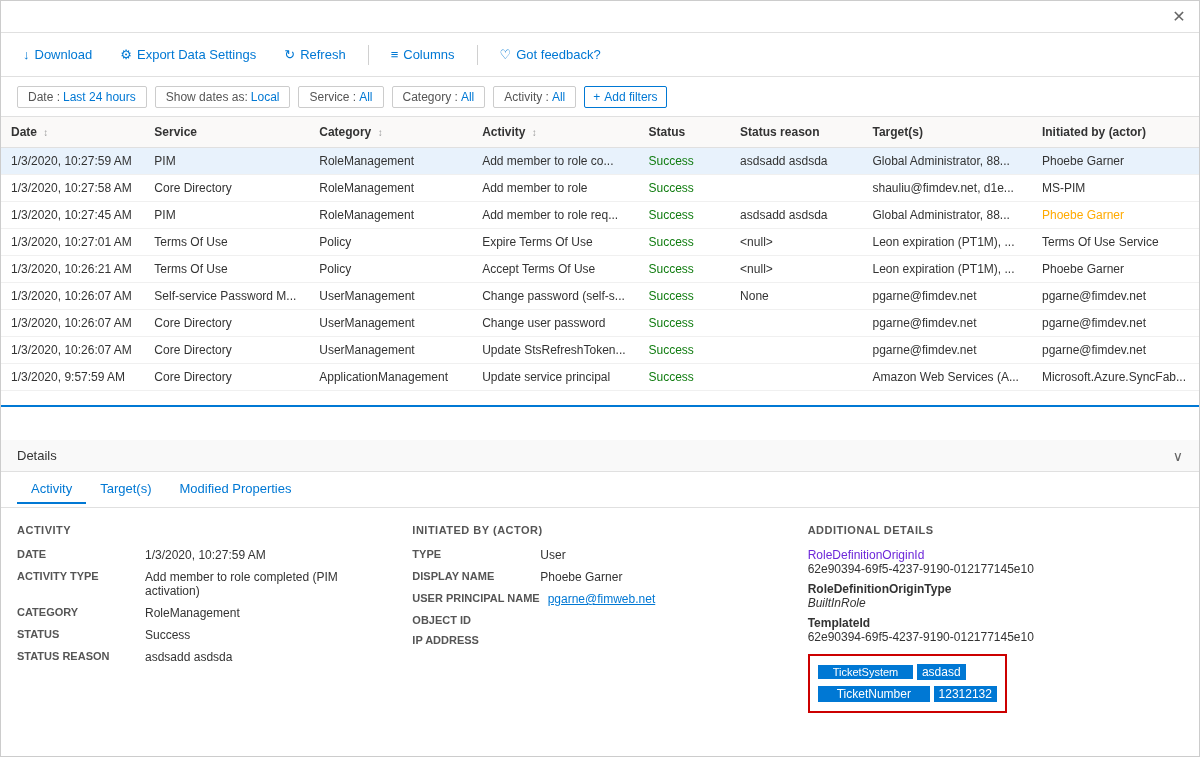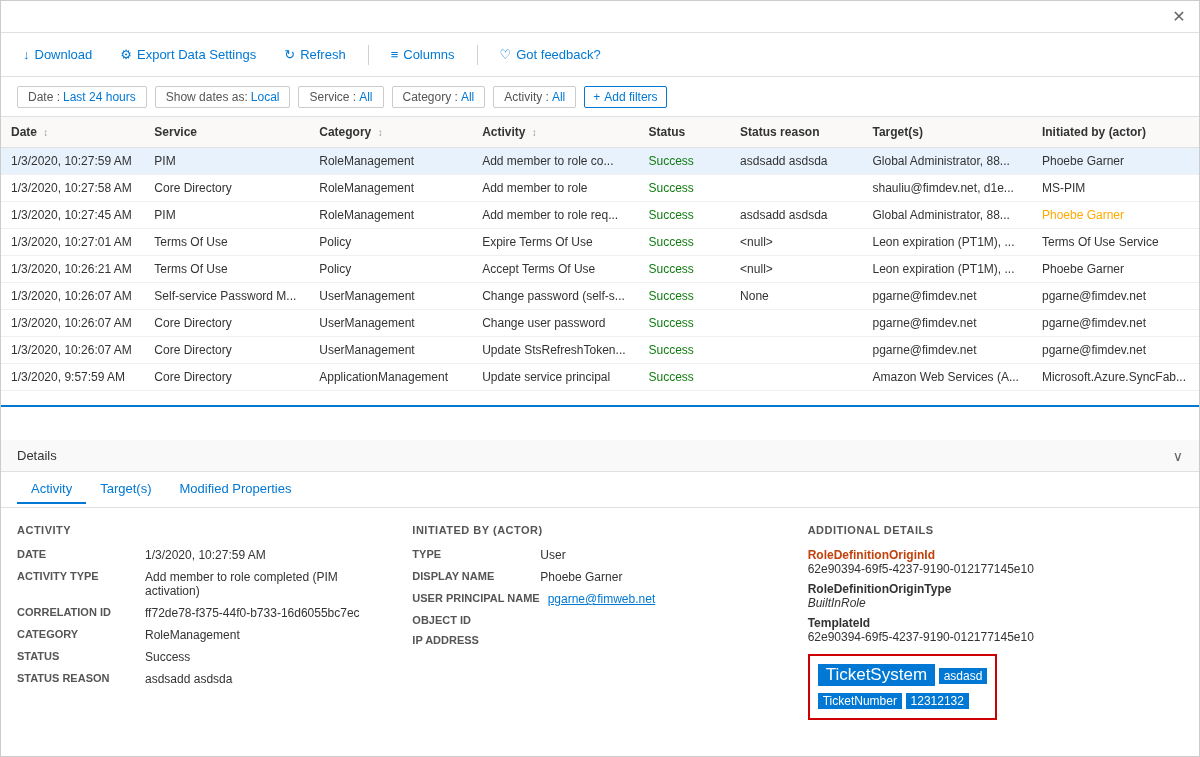--- a/index.html
+++ b/index.html
@@ -282,24 +282,20 @@
           <div class="section-title">ACTIVITY</div>
           <div class="detail-row">
             <span class="detail-key">DATE</span>
             <span class="detail-val">1/3/2020, 10:27:59 AM</span>
           </div>
           <div class="detail-row">
             <span class="detail-key">ACTIVITY TYPE</span>
             <span class="detail-val">Add member to role completed (PIM activation)</span>
           </div>
           <div class="detail-row">
-            <span class="detail-key">CORRELATION ID</span>
-            <span class="detail-val">ff72de78-f375-44f0-b733-16d6055bc7ec</span>
-          </div>
-          <div class="detail-row">
             <span class="detail-key">CATEGORY</span>
             <span class="detail-val">RoleManagement</span>
           </div>
           <div class="detail-row">
             <span class="detail-key">STATUS</span>
             <span class="detail-val">Success</span>
           </div>
           <div class="detail-row">
             <span class="detail-key">STATUS REASON</span>
             <span class="detail-val">asdsadd asdsda</span>
@@ -326,39 +322,39 @@
           </div>
           <div class="detail-row">
             <span class="detail-key">IP ADDRESS</span>
             <span class="detail-val"></span>
           </div>
         </div>
 
         <div class="details-col">
           <div class="section-title">ADDITIONAL DETAILS</div>
           <div style="margin-bottom:6px;">
-            <div style="font-size:12px;font-weight:700;color:#c2410c;">RoleDefinitionOriginId</div>
+            <div style="font-size:12px;font-weight:400;color:#6d28d9;">RoleDefinitionOriginId</div>
             <div style="font-size:12px;color:#333;">62e90394-69f5-4237-9190-012177145e10</div>
           </div>
           <div style="margin-bottom:6px;">
             <div style="font-size:12px;font-weight:600;color:#333;">RoleDefinitionOriginType</div>
             <div style="font-size:12px;color:#333;font-style:italic;">BuiltInRole</div>
           </div>
           <div style="margin-bottom:6px;">
             <div style="font-size:12px;font-weight:600;color:#333;">TemplateId</div>
             <div style="font-size:12px;color:#333;">62e90394-69f5-4237-9190-012177145e10</div>
           </div>
           
           <div style="border:2px solid #c00; padding:8px; display:inline-block; margin-top:4px;">
             <div style="margin-bottom:6px;">
-              <div style="background:#0078d4;color:#fff;font-size:17px;padding:1px 8px;display:inline-block;margin-bottom:1px;">TicketSystem</div>
+              <div style="background:#0078d4;color:#fff;font-size:11px;padding:1px 15px;display:inline-block;margin-bottom:1px;">TicketSystem</div>
               <div style="background:#0078d4;color:#fff;font-size:12px;padding:1px 5px;display:inline-block;">asdasd</div>
             </div>
             <div>
-              <div style="background:#0078d4;color:#fff;font-size:12px;padding:1px 5px;display:inline-block;margin-bottom:1px;">TicketNumber</div>
+              <div style="background:#0078d4;color:#fff;font-size:12px;padding:1px 19px;display:inline-block;margin-bottom:1px;">TicketNumber</div>
               <div style="background:#0078d4;color:#ffffff;font-size:12px;padding:1px 5px;display:inline-block;">12312132</div>
             </div>
           </div>
         </div>
       </div>
     </div>
   </div>
 </div>
 
 </body></html>

